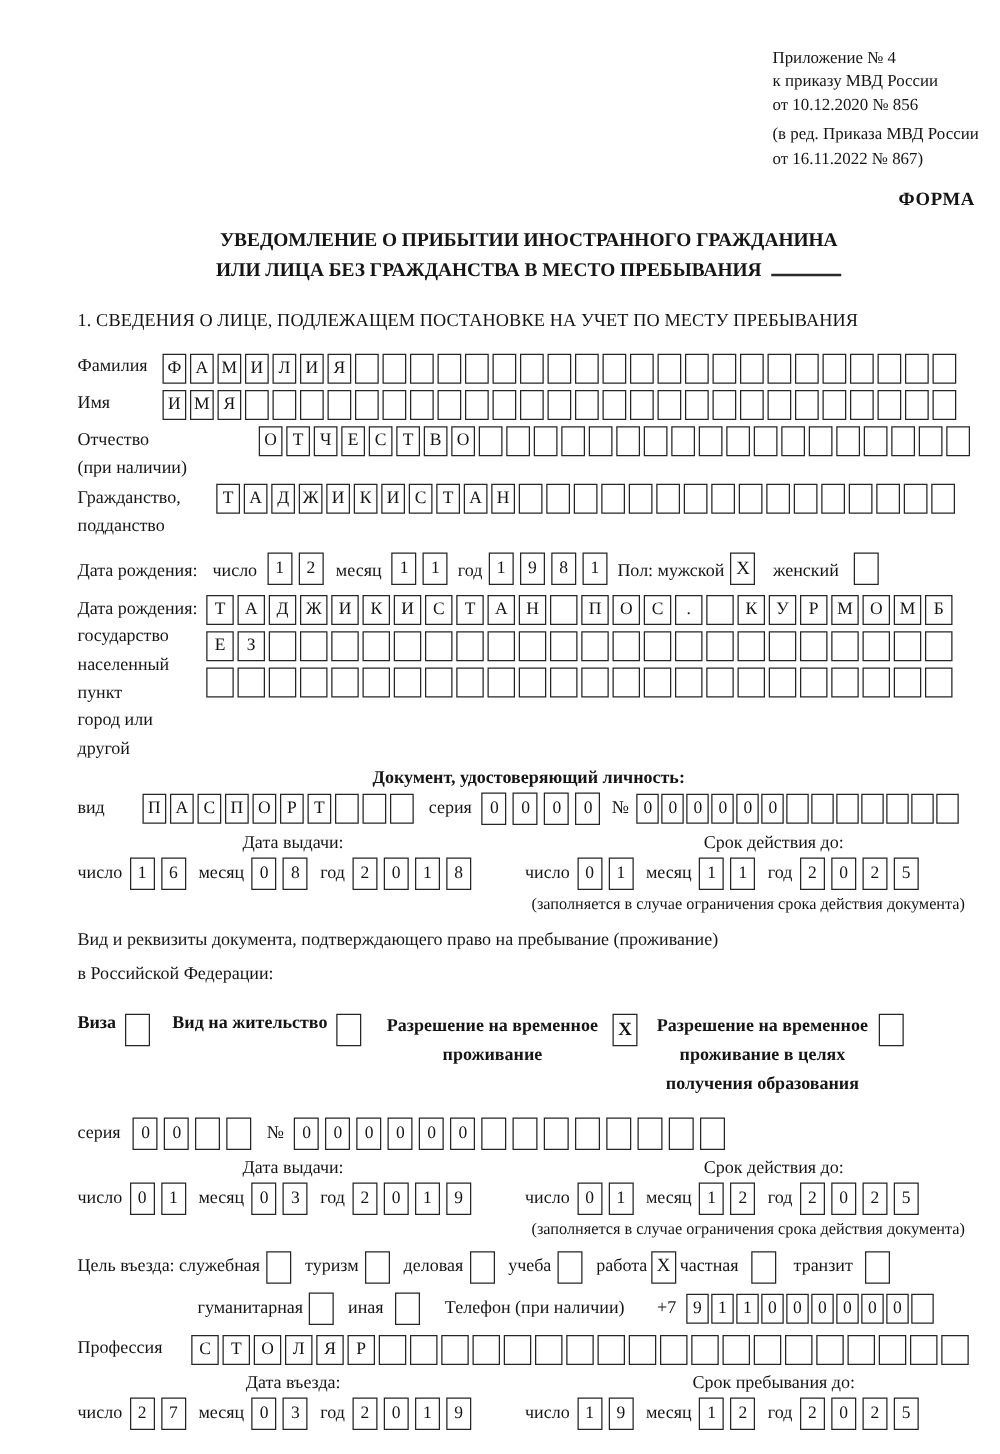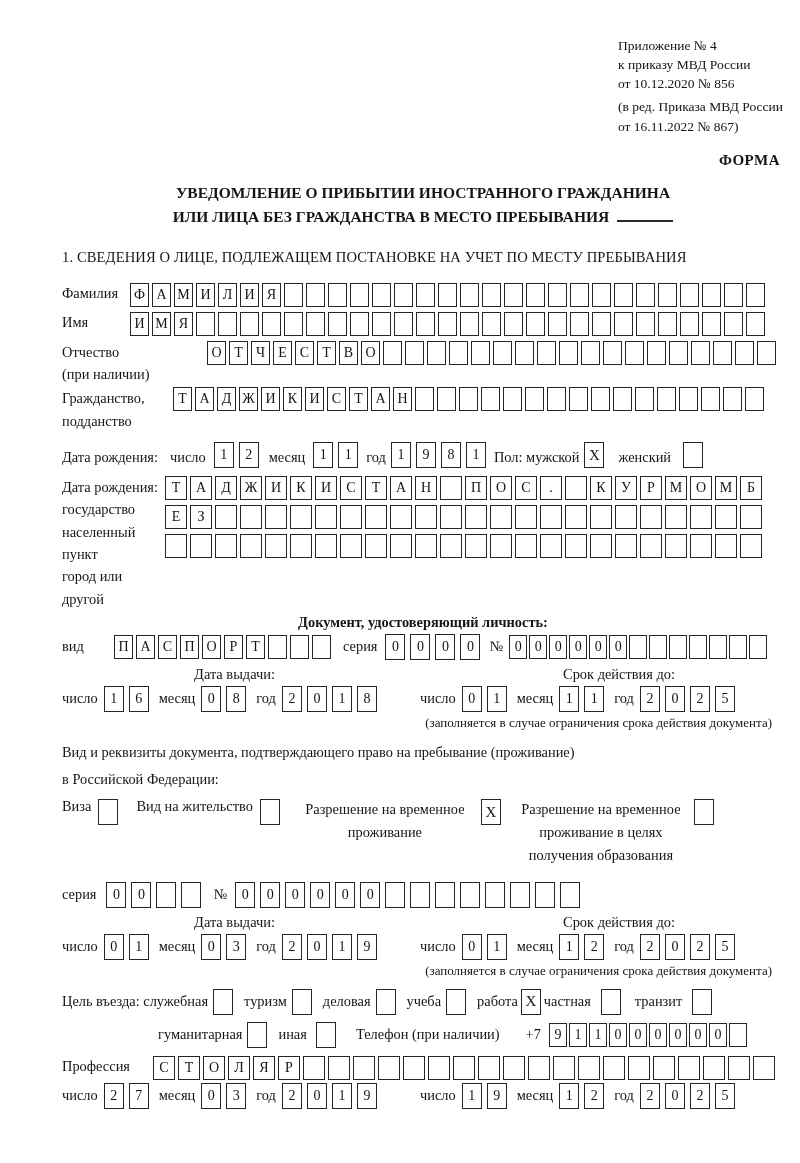--- a/index.html
+++ b/index.html
@@ -43,21 +43,21 @@
   .date-labels .dl-right{margin-left:62px;width:300px;text-align:center;flex:none;}
   .date-row{display:flex;align-items:center;margin-top:3px;}
   .dgroup{display:flex;align-items:center;flex:none;}
   .dgroup .lbl{margin-right:6px;}
   .dgroup .cells{margin-right:10px;}
   .note{font-size:13px;text-align:right;margin-top:3px;padding-right:12px;}
 
   .para{font-size:14.4px;line-height:1.85;margin-top:8px;}
 
   
-  .permit-row{display:flex;align-items:flex-start;margin-top:6px;font-size:14.4px;}
+  .permit-row{display:flex;align-items:flex-start;margin-top:18px;font-size:14.4px;font-weight:bold;}
   .permit-item{display:flex;align-items:flex-start;flex:none;}
   .permit-item .cells{margin-left:7px;margin-top:1px;}
   .center-lbl{text-align:center;line-height:1.6;}
 
   .purpose-row{display:flex;align-items:center;margin-top:10px;font-size:14.3px;flex-wrap:nowrap;}
   .purpose-row .cells{margin-left:5px;}
   .purpose-row .lbl{margin-left:11px;}
   .purpose-row .lbl.first{margin-left:0;}
 </style>
 </head>
@@ -614,20 +614,24 @@
         <span class="cell"></span>
         <span class="cell"></span>
         <span class="cell"></span>
         <span class="cell"></span>
         <span class="cell"></span>
         <span class="cell"></span>
         <span class="cell"></span>
       </div>
   </div>
 
+  <div class="date-labels">
+    <div class="dl-left">Дата въезда:</div>
+    <div class="dl-right">Срок пребывания до:</div>
+  </div>
   <div class="date-row">
     <div class="dgroup" style="width:358px;">
       <div class="lbl">число</div>
       <div class="cells dt">
           <span class="cell">2</span>
           <span class="cell">7</span>
         </div>
       <div class="lbl">месяц</div>
       <div class="cells dt">
           <span class="cell">0</span>

